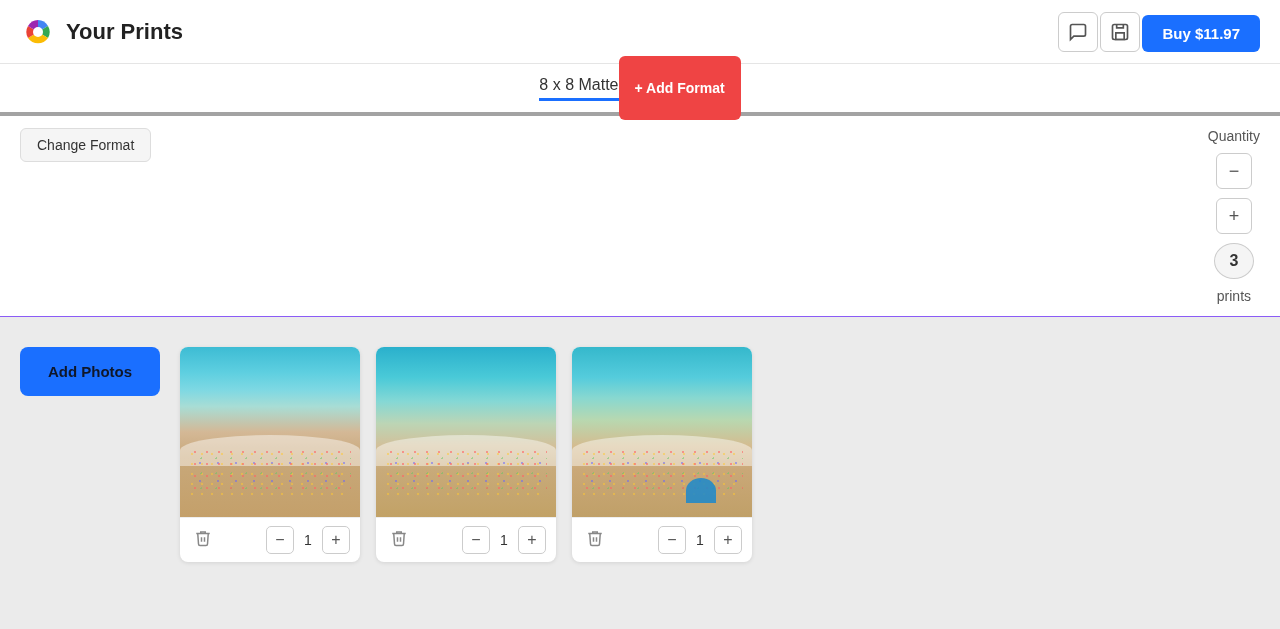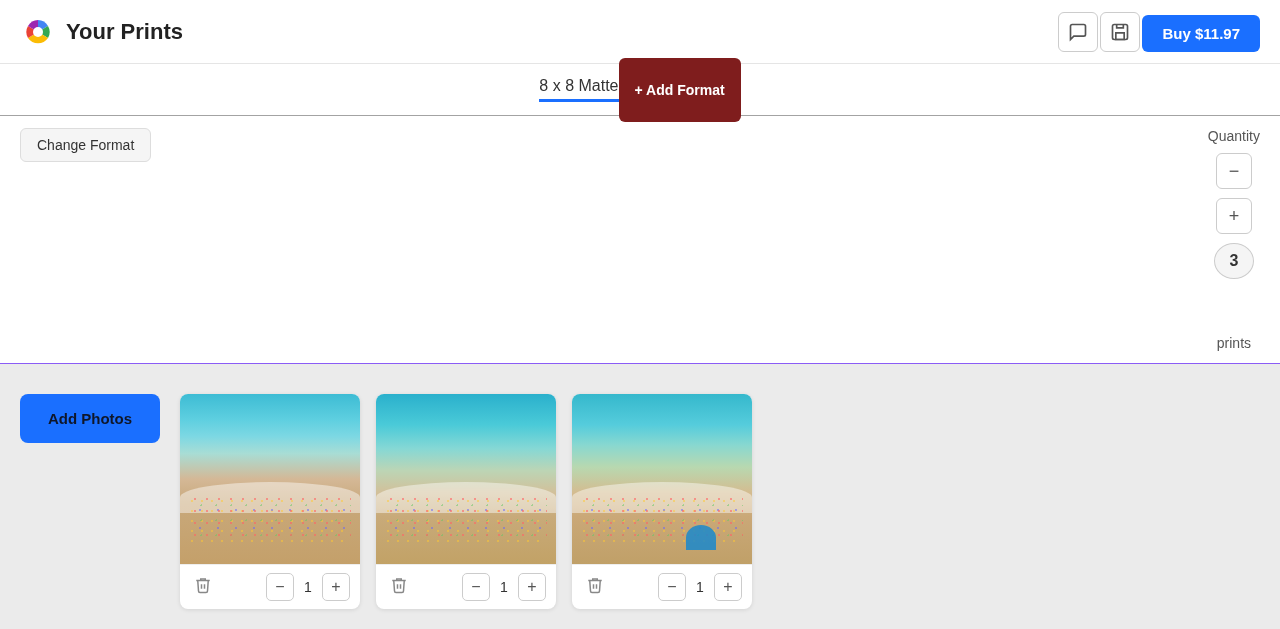--- a/index.html
+++ b/index.html
@@ -58,38 +58,38 @@
       cursor: pointer;
     }
 
     
     .tab-bar {
       display: flex;
       align-items: center;
       justify-content: center;
       gap: 0;
       padding: 0 20px;
-      border-bottom: 1px solid #a3a3a3;
+      border-bottom: 4px solid #a3a3a3;
       background: #fff;
       height: 52px;
     }
     .tab-item {
       font-size: 16px;
       color: #333;
       padding-bottom: 4px;
       cursor: pointer;
       border-bottom: 3px solid transparent;
     }
     .tab-item.active {
       border-bottom: 3px solid #1a6fff;
       color: #333;
       font-weight: 500;
     }
     .add-format-btn {
-      background: #7f1d1d;
+      background: #ef4444;
       color: #fff;
       border: none;
       border-radius: 6px;
       padding: 24px 16px;
       font-size: 14px;
       font-weight: 600;
       cursor: pointer;
     }
 
     
@@ -146,21 +146,20 @@
       display: flex;
       align-items: center;
       justify-content: center;
       font-size: 16px;
       font-weight: 600;
       color: #333;
     }
     .prints-label {
       font-size: 14px;
       color: #555;
-      margin-top: 47px;
     }
 
     
     .main-content {
       background: #ebebeb;
       min-height: calc(629px - 64px - 52px - 52px);
       padding: 30px 20px;
       display: flex;
       gap: 20px;
       align-items: flex-start;

